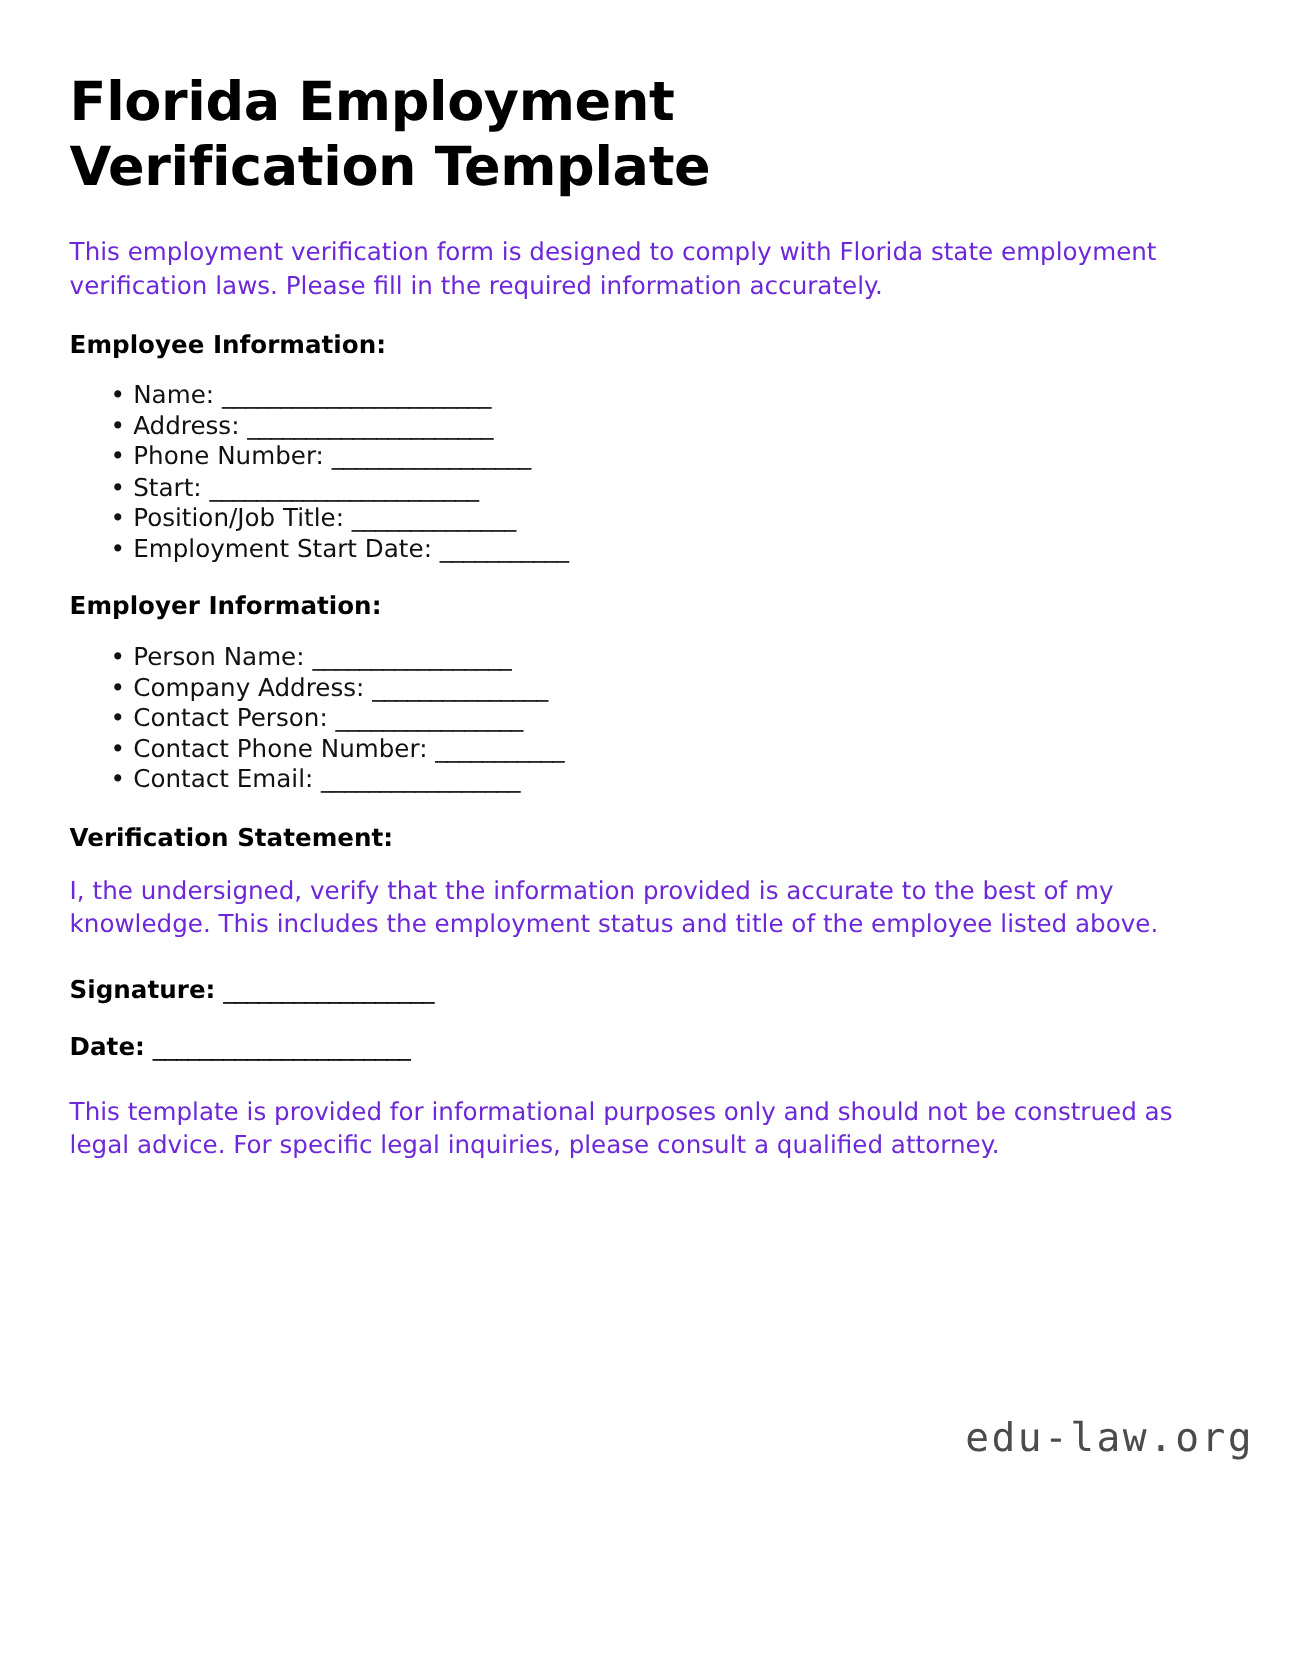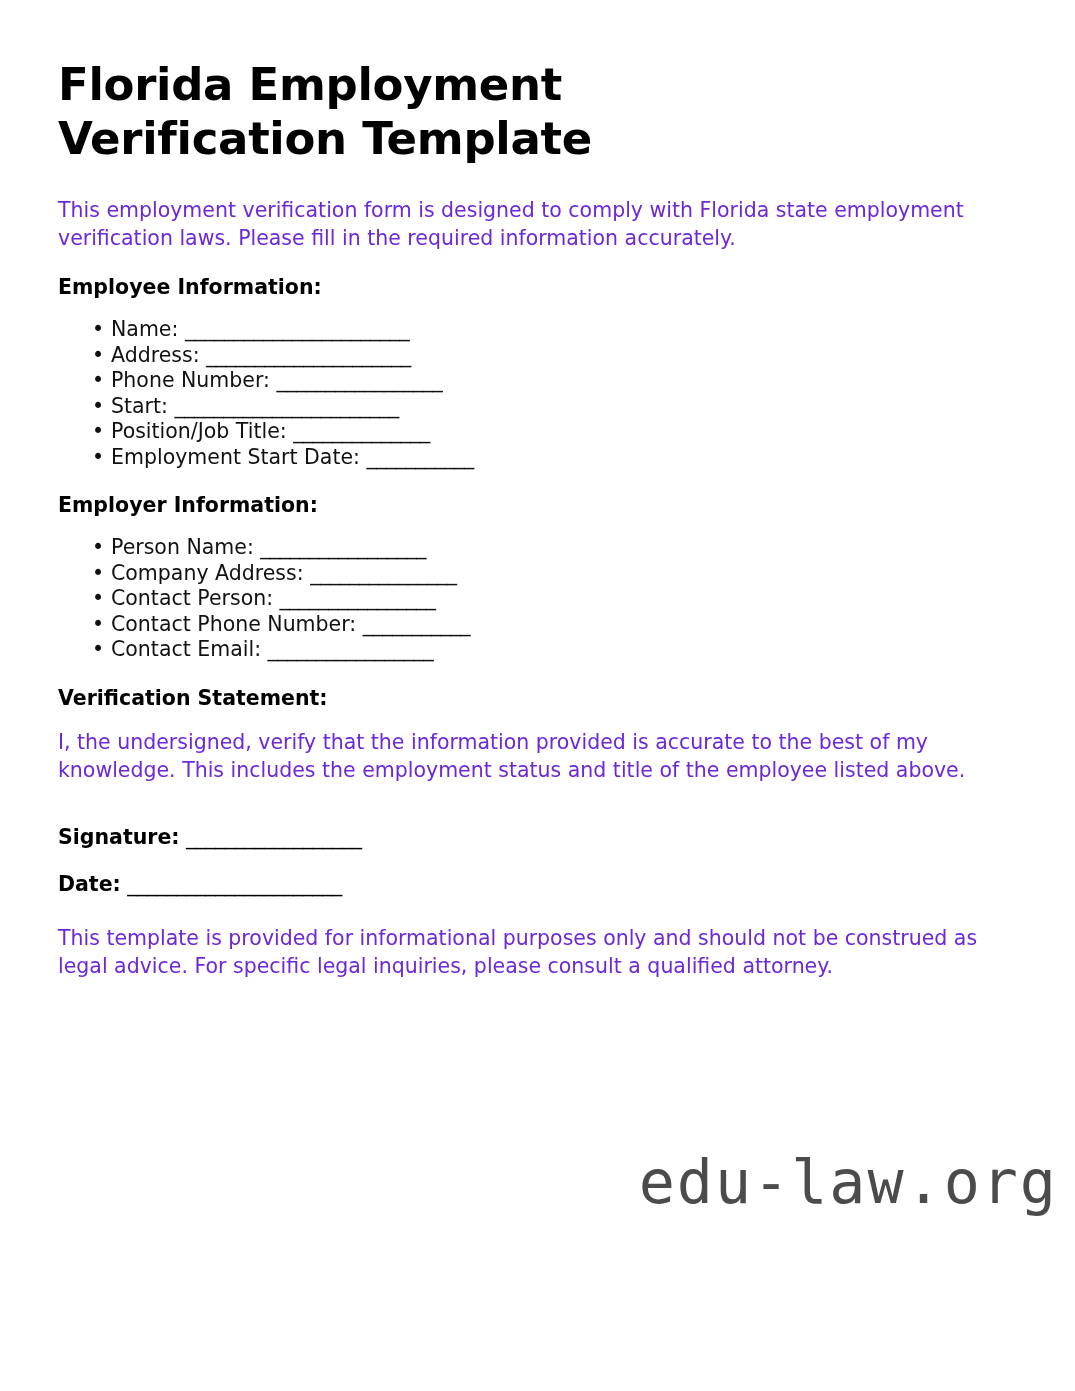--- a/index.html
+++ b/index.html
@@ -82,39 +82,39 @@
     color: #111;
   }
   .blank {
     letter-spacing: -0.5px;
   }
 
   
   .sig-line {
     font-size: 20.5px;
     line-height: 27px;
-    margin: 12px 0 20px 0;
+    margin: 0 0 20px 0;
     white-space: nowrap;
   }
   .sig-line .sig-label {
     font-weight: bold;
   }
   .sig-line .blank {
     font-weight: normal;
   }
 
   .spacer-md { height: 6px; }
 
   
   .watermark {
     position: absolute;
-    right: 17px;
+    right: 30px;
     bottom: 18px;
     font-family: "DejaVu Sans Mono", monospace;
-    font-size: 60px;
+    font-size: 33px;
     letter-spacing: 2px;
     color: #4b4b4b;
     white-space: nowrap;
   }
 </style>
 </head>
 <body>
 
 <div class="page">
   <div class="content">

